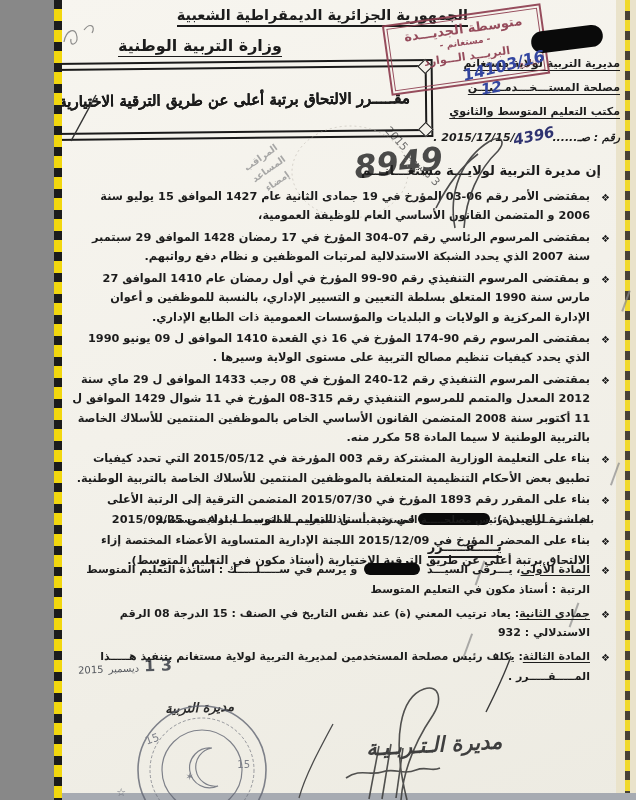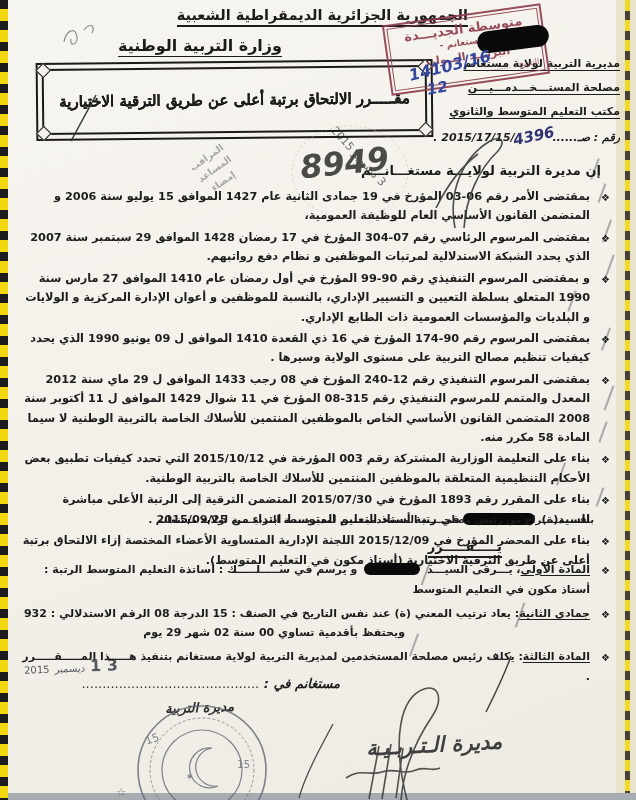--- a/index.html
+++ b/index.html
@@ -1,17 +1,17 @@
 <!DOCTYPE html>
 <html lang="ar" dir="rtl"><head>
 <meta charset="utf-8">
 <style>
   html,body{margin:0;padding:0;background:#888;}
   .page{
-    position:relative;width:636px;height:800px;overflow:hidden;
+    position:relative;width:582px;height:800px;overflow:hidden;
     background:linear-gradient(160deg,#f7f5ef 0%,#f3f1ea 45%,#edebe2 100%);
     font-family:"DejaVu Sans",sans-serif;direction:rtl;color:#1c1c1c;
   }
   .abs{position:absolute;}
   
   .edge-left{left:0;top:0;bottom:0;width:8px;z-index:30;
     background:repeating-linear-gradient(to bottom,#1c1c1c 0 9px,#f2d70e 9px 21px);}
   .edge-right-paper{right:0;top:0;bottom:0;width:20px;z-index:4;background:#eae3cb;}
   .edge-right-dash{right:6px;top:0;bottom:0;width:5px;z-index:5;
     background:repeating-linear-gradient(to bottom,#f2d70e 0 11px,#2b2519 11px 20px);opacity:.85;}
@@ -164,21 +164,21 @@
     <div class="p-item">
       <span class="mk">❖</span>
       <span>بمقتضى المرسوم رقم 90-174 المؤرخ في 16 ذي القعدة 1410 الموافق ل 09 يونيو 1990 الذي يحدد كيفيات تنظيم مصالح التربية على مستوى الولاية وسيرها .</span>
     </div>
     <div class="p-item">
       <span class="mk">❖</span>
       <span>بمقتضى المرسوم التنفيذي رقم 12-240 المؤرخ في 08 رجب 1433 الموافق ل 29 ماي سنة 2012 المعدل والمتمم للمرسوم التنفيذي رقم 315-08 المؤرخ في 11 شوال 1429 الموافق ل 11 أكتوبر سنة 2008 المتضمن القانون الأساسي الخاص بالموظفين المنتمين للأسلاك الخاصة بالتربية الوطنية لا سيما المادة 58 مكرر منه.</span>
     </div>
     <div class="p-item">
       <span class="mk">❖</span>
-      <span>بناء على التعليمة الوزارية المشتركة رقم 003 المؤرخة في 2015/10/12 التي تحدد كيفيات تطبيق بعض الأحكام التنظيمية المتعلقة بالموظفين المنتمين للأسلاك الخاصة بالتربية الوطنية.</span>
+      <span>بناء على التعليمة الوزارية المشتركة رقم 003 المؤرخة في 2015/05/12 التي تحدد كيفيات تطبيق بعض الأحكام التنظيمية المتعلقة بالموظفين المنتمين للأسلاك الخاصة بالتربية الوطنية.</span>
     </div>
     <div class="p-item">
       <span class="mk">❖</span>
       <span>بناء على المقرر رقم 1893   المؤرخ في 2015/07/30 المتضمن الترقية إلى الرتبة الأعلى مباشرة للسيد(ة) </span><span class="redact-inline"></span><span>في رتبة أستاذ التعليم المتوسط ابتداء من 2015/09/25</span>
     </div>
     <div class="p-item">
       <span class="mk">❖</span>
       <span>بناء على المحضر المؤرخ في 2015/12/09 اللجنة الإدارية المتساوية الأعضاء المختصة إزاء الالتحاق برتبة أعلى عن طريق الترقية الاختيارية (أستاذ مكون في التعليم المتوسط).</span>
     </div>
   </div>
@@ -187,35 +187,31 @@
   <div class="abs decision">يـــــقـــــرر</div>
 
   <div class="abs articles">
     <div class="art">
       <span class="mk">❖</span>
       <span class="label">المادة الأولى</span><span>،  يـــرقى السيـــد </span><span class="redact-inline redact-sm"></span><span> و يرسم  في  ســـــلـــــك  :  أساتذة التعليم المتوسط الرتبة : أستاذ مكون في التعليم المتوسط</span>
     </div>
     <div class="art">
       <span class="mk">❖</span>
       <span class="label">جمادى الثانية</span><span>: يعاد ترتيب المعني (ة) عند نفس التاريخ في الصنف : 15  الدرجة  08  الرقم الاستدلالي : 932</span>
-      <div class="a2-l2">ويحتفظ بأقدمية تساوي 00 سنة 02 شهر 29 يوم</div>
     </div>
     <div class="art">
       <span class="mk">❖</span>
       <span class="label">المادة الثالثة</span><span>:  يكلف رئيس مصلحة المستخدمين لمديرية التربية لولاية مستغانم بتنفيذ هـــــذا المـــــقـــــرر .</span>
     </div>
   </div>
 
   <div class="abs f-stamp-date">
     <span class="f-day">3 1</span>
     <span class="f-rest">ديسمبر</span>
     <span class="f-rest">2015</span>
-  </div>
-  <div class="abs f-place">
-    <span>مستغانم في : </span><span class="f-dots">...........................................</span>
   </div>
   <div class="abs f-role">مديرة التربية</div>
   <div class="abs f-cursive">مديرة الـتـربـيـة</div>
 
   <div class="tick" style="top:158px;left:594px;height:22px"></div>
   <div class="tick" style="top:183px;left:601px;height:20px"></div>
   <div class="tick" style="top:219px;left:606px;height:24px"></div>
   <div class="tick" style="top:254px;left:608px;height:28px"></div>
   <div class="tick" style="top:290px;left:571px;height:22px"></div>
   <div class="tick" style="top:327px;left:605px;height:24px"></div>

